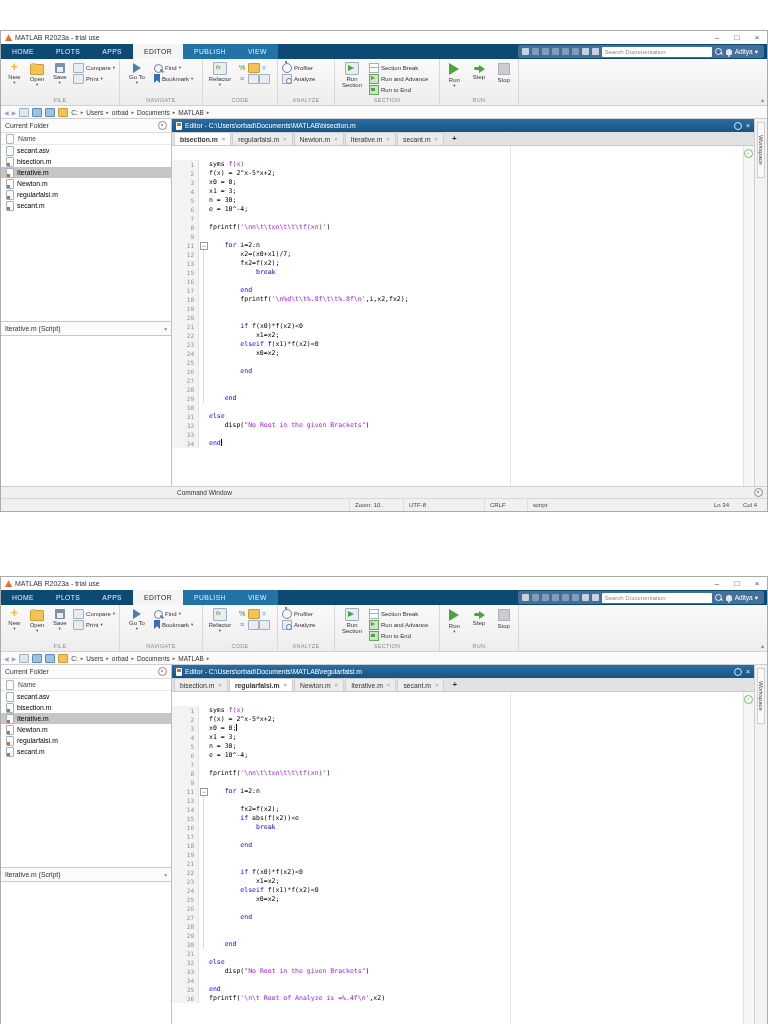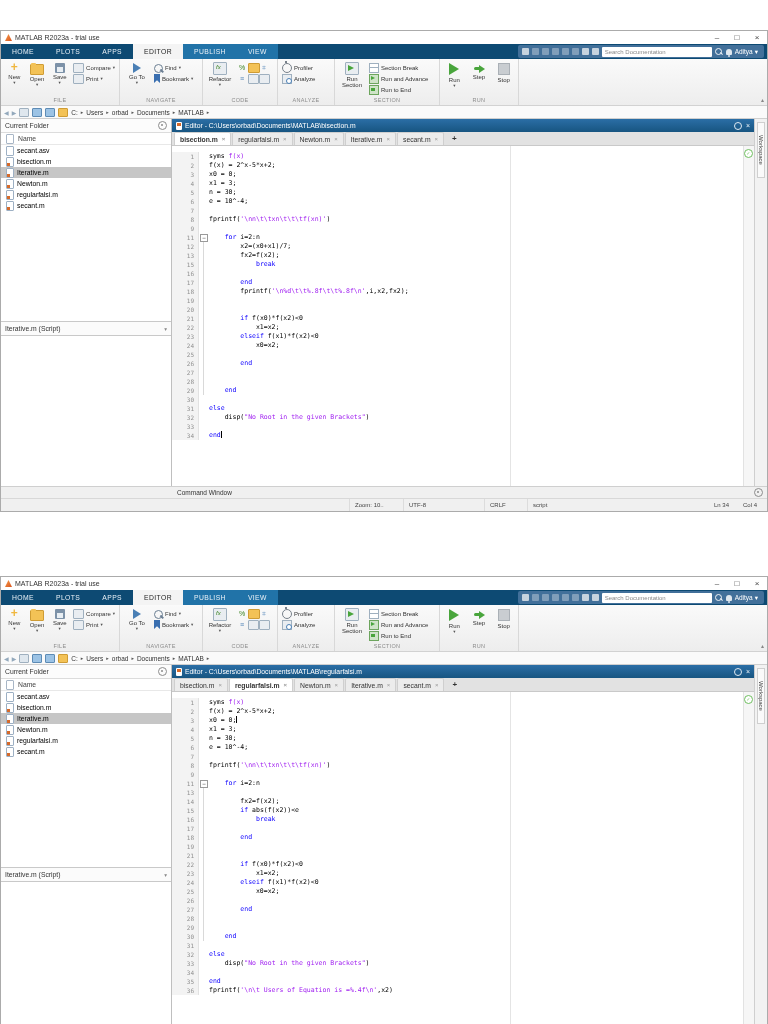--- a/index.html
+++ b/index.html
@@ -111,21 +111,21 @@
   .etbtns{margin-left:auto;display:flex;align-items:center;gap:4px;}
   .ecirc{width:6px;height:6px;border:1px solid #dfe9f2;border-radius:50%;}
   .ex{font-size:7px;line-height:7px;color:#eef4f9;}
   .etabbar{height:13px;flex:none;background:#e2e2e2;display:flex;align-items:flex-end;border-bottom:1px solid #c9c9c9;padding-left:2px;font-size:6.8px;}
   .etab{height:12px;display:flex;align-items:center;gap:4px;padding:0 5px;background:#ececec;border:1px solid #cfcfcf;border-bottom:none;border-radius:2px 2px 0 0;margin-right:1px;color:#333;white-space:nowrap;}
   .etab.active{background:#fff;font-weight:bold;}
   .etab .x{color:#999;font-size:6px;}
   .plus{padding:0 7px;font-weight:bold;color:#333;font-size:8px;align-self:center;}
 
   .ecode{flex:1;position:relative;overflow:hidden;background:#fff;font-family:"DejaVu Sans Mono",monospace;font-size:6.5px;}
-  .codelines{position:absolute;inset:0 10px 0 0;padding-top:6px;}
+  .codelines{position:absolute;inset:0 10px 0 0;padding-top:14px;}
   .cl{display:flex;height:9px;line-height:9px;}
   .ln{width:22px;flex:none;text-align:right;padding-right:4px;color:#8f8f8f;background:#f3f3f3;border-right:1px solid #e2e2e2;font-size:6px;}
   .fold{width:10px;flex:none;position:relative;}
   .fbox{position:absolute;left:1px;top:1px;width:6px;height:6px;border:1px solid #9a9a9a;background:#fff;font-size:6px;line-height:5px;text-align:center;color:#555;}
   .fline{position:absolute;left:4px;top:0;bottom:0;width:1px;background:#d9d9d9;}
   .ct{white-space:pre;color:#000;}
   .kw{color:#0e00ff;}
   .str{color:#a020f0;}
   .caret{display:inline-block;width:1px;height:7px;background:#000;vertical-align:-1px;}
   .colline{position:absolute;top:0;bottom:0;left:338px;width:1px;background:#e4e4e4;}
@@ -1099,21 +1099,21 @@
               <span class="ct"></span>
             </div>
             <div class="cl">
               <span class="ln">35</span>
               <span class="fold"></span>
               <span class="ct"><span class="kw">end</span></span>
             </div>
             <div class="cl">
               <span class="ln">36</span>
               <span class="fold"></span>
-              <span class="ct">fprintf(<span class="str">'\n\t Users of Equation is =%.4f\n'</span>,x2)</span>
+              <span class="ct">fprintf(<span class="str">'\n\t Root of Analyze is =%.4f\n'</span>,x2)</span>
             </div>
           </div>
         <div class="colline"></div>
         <div class="msgbar"></div>
         <div class="okcheck">✓</div>
       </div>
     </div>
 
     <div class="wstrip">
       <span class="wtab">Workspace</span>

